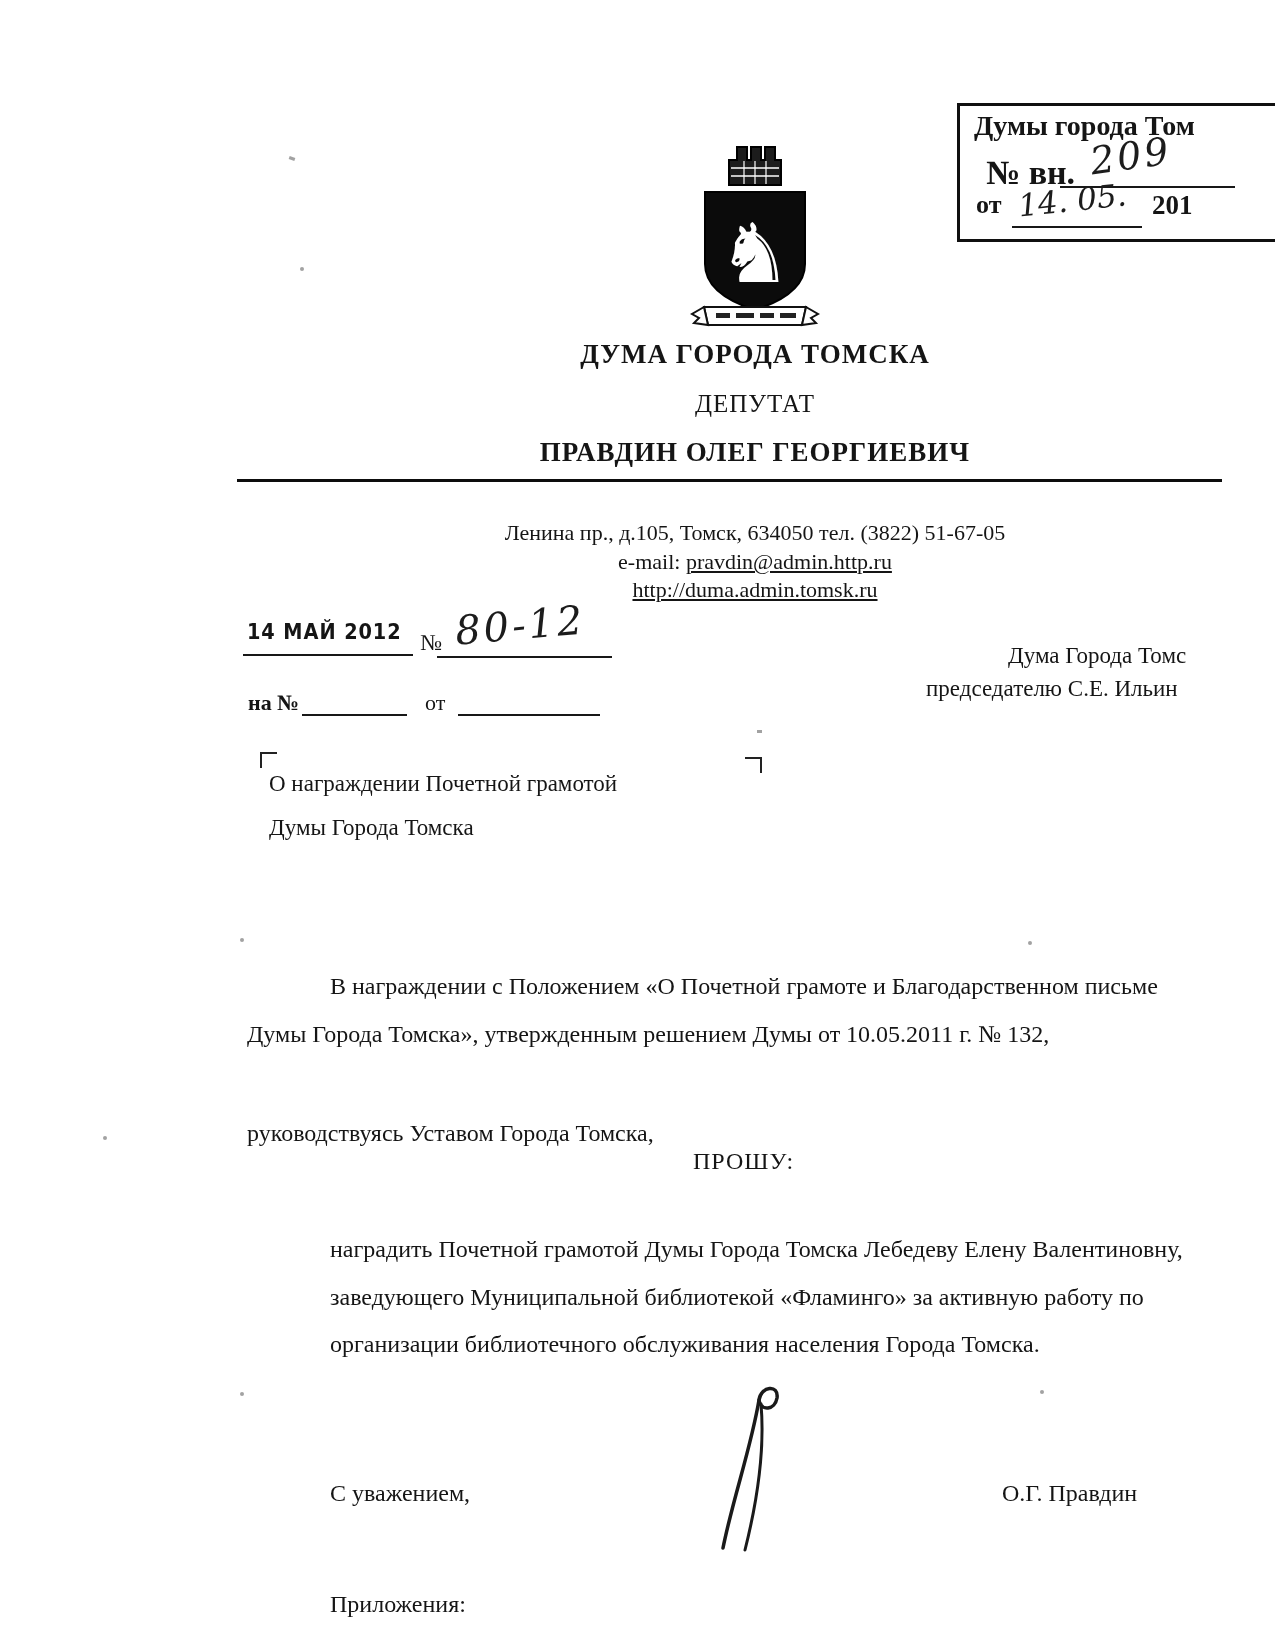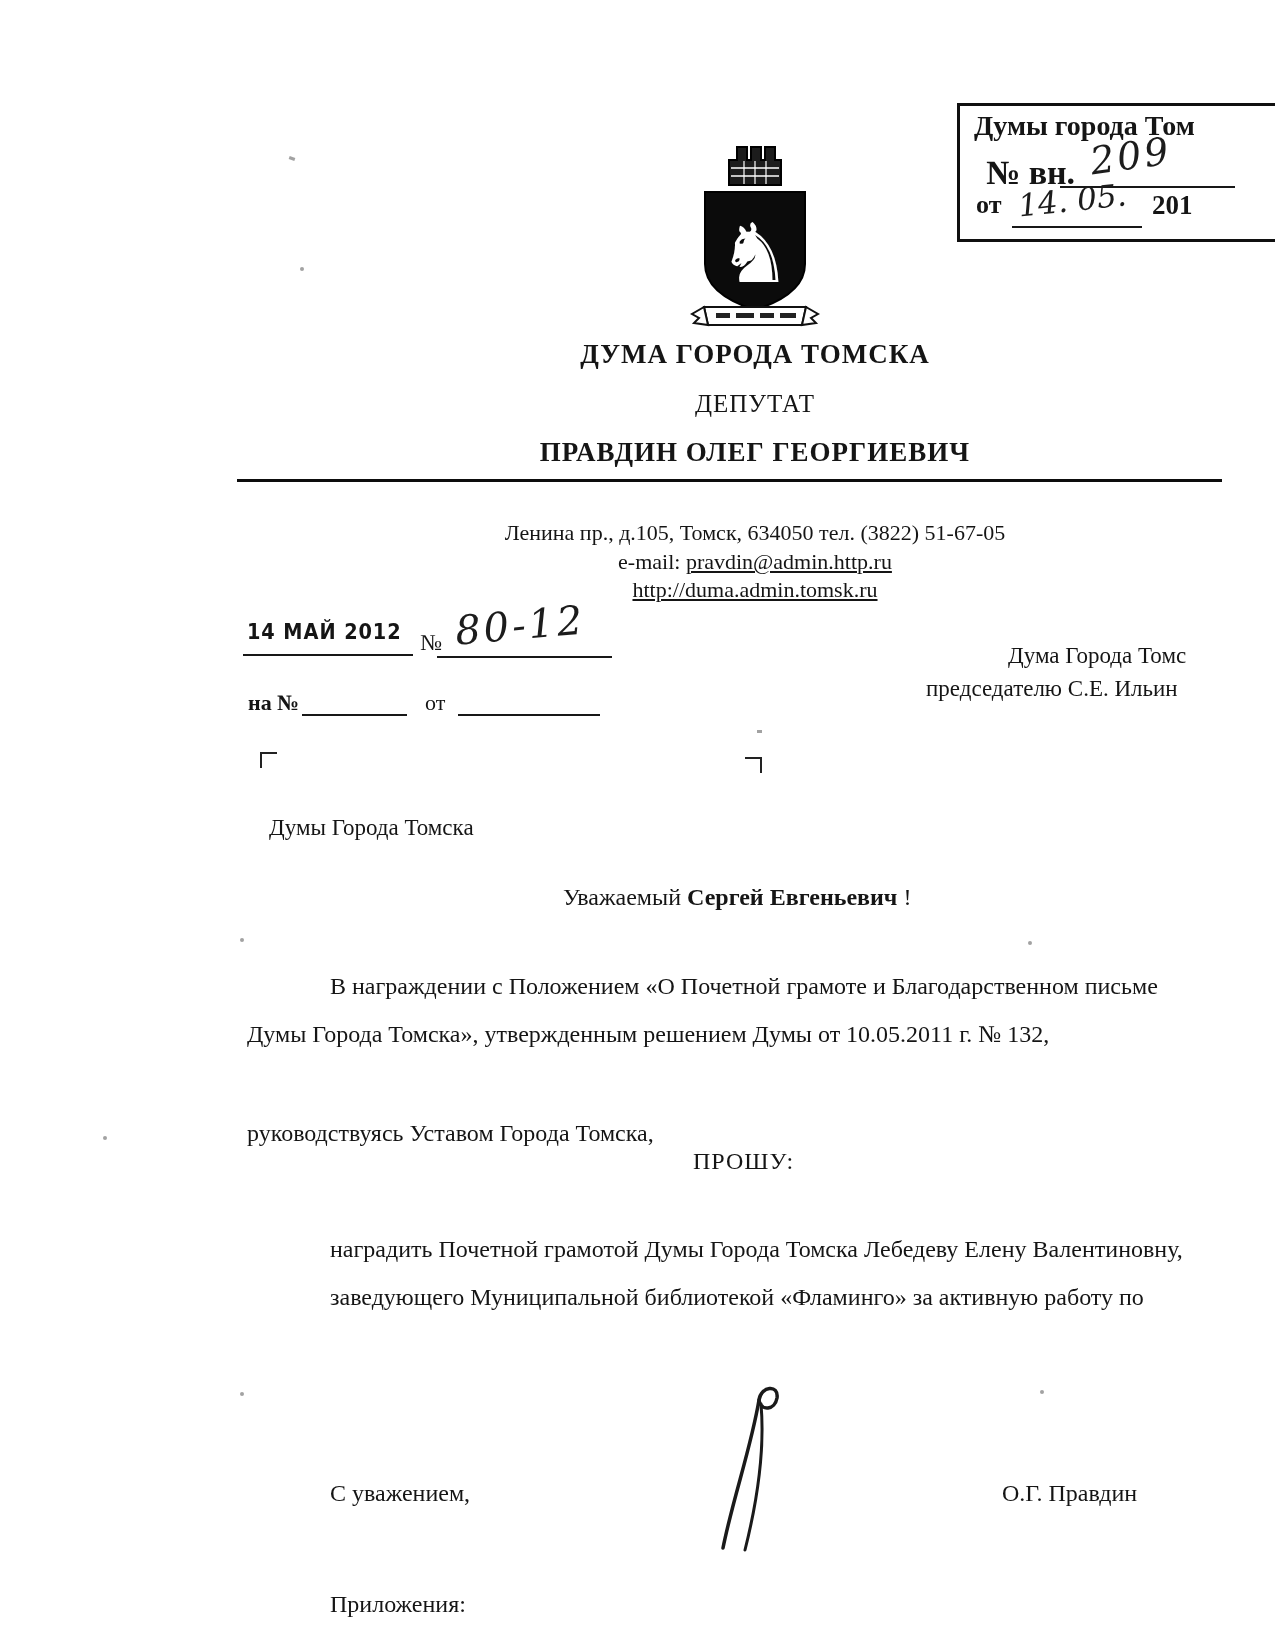--- a/index.html
+++ b/index.html
@@ -101,36 +101,33 @@
   <div class="abs fill-line" style="left:302px;top:714px;width:105px;"></div>
   <div class="abs nowrap" style="left:425px;top:690px;font-size:22px;">от</div>
   <div class="abs fill-line" style="left:458px;top:714px;width:142px;"></div>
 
   <div class="abs nowrap small-serif" style="left:1008px;top:643px;">Дума Города Томс</div>
   <div class="abs nowrap small-serif" style="left:926px;top:676px;">председателю С.Е. Ильин</div>
 
   <div class="abs bracket-l" style="left:260px;top:752px;"></div>
   <div class="abs bracket-r" style="left:745px;top:757px;"></div>
 
+  <div class="abs nowrap small-serif" style="left:269px;top:771px;">О награждении Почетной грамотой</div>
   <div class="abs nowrap small-serif" style="left:269px;top:803px;margin-top:12px;">Думы Города Томска</div>
 
-  <div class="abs nowrap body-line" style="left:563px;top:884px;">
-    <span>Уважаемый</span>
-    <span class="b">Сергей Евгеньевич</span>
-    <span>!</span>
-  </div>
 
   <div class="abs nowrap body-line" style="left:330px;top:973px;">В награждении с Положением «О Почетной грамоте и Благодарственном письме</div>
   <div class="abs nowrap body-line" style="left:247px;top:1021px;">Думы Города Томска», утвержденным решением Думы от 10.05.2011 г. № 132,</div>
   <div class="abs nowrap body-line" style="left:247px;top:1120px;">руководствуясь Уставом Города Томска,</div>
 
   <div class="abs nowrap body-line" style="left:693px;top:1148px;letter-spacing:1px;">ПРОШУ:</div>
 
   <div class="abs nowrap body-line" style="left:330px;top:1236px;">наградить Почетной грамотой Думы Города Томска Лебедеву Елену Валентиновну,</div>
   <div class="abs nowrap body-line" style="left:330px;top:1284px;">заведующего Муниципальной библиотекой «Фламинго» за активную работу по</div>
+  <div class="abs nowrap body-line" style="left:330px;top:1331px;">организации библиотечного обслуживания населения Города Томска.</div>
 
   <svg class="abs" style="left:685px;top:1378px;" width="130" height="175" viewBox="0 0 130 175">
     <path d="M74,22 C76,8 94,6 92,20 C90,32 76,34 74,22 Z" fill="none" stroke="#1a1a1a" stroke-width="3.5" stroke-linecap="round"></path>
     <path d="M74,22 C66,70 48,120 38,170" fill="none" stroke="#1a1a1a" stroke-width="3.5" stroke-linecap="round"></path>
     <path d="M76,26 C80,72 72,124 60,172" fill="none" stroke="#1a1a1a" stroke-width="3" stroke-linecap="round"></path>
   </svg>
 
   <div class="abs nowrap body-line" style="left:330px;top:1480px;">С уважением,</div>
   <div class="abs nowrap body-line" style="left:1002px;top:1480px;text-align:right;">О.Г. Правдин</div>
   <div class="abs nowrap body-line" style="left:330px;top:1591px;">Приложения:</div>

